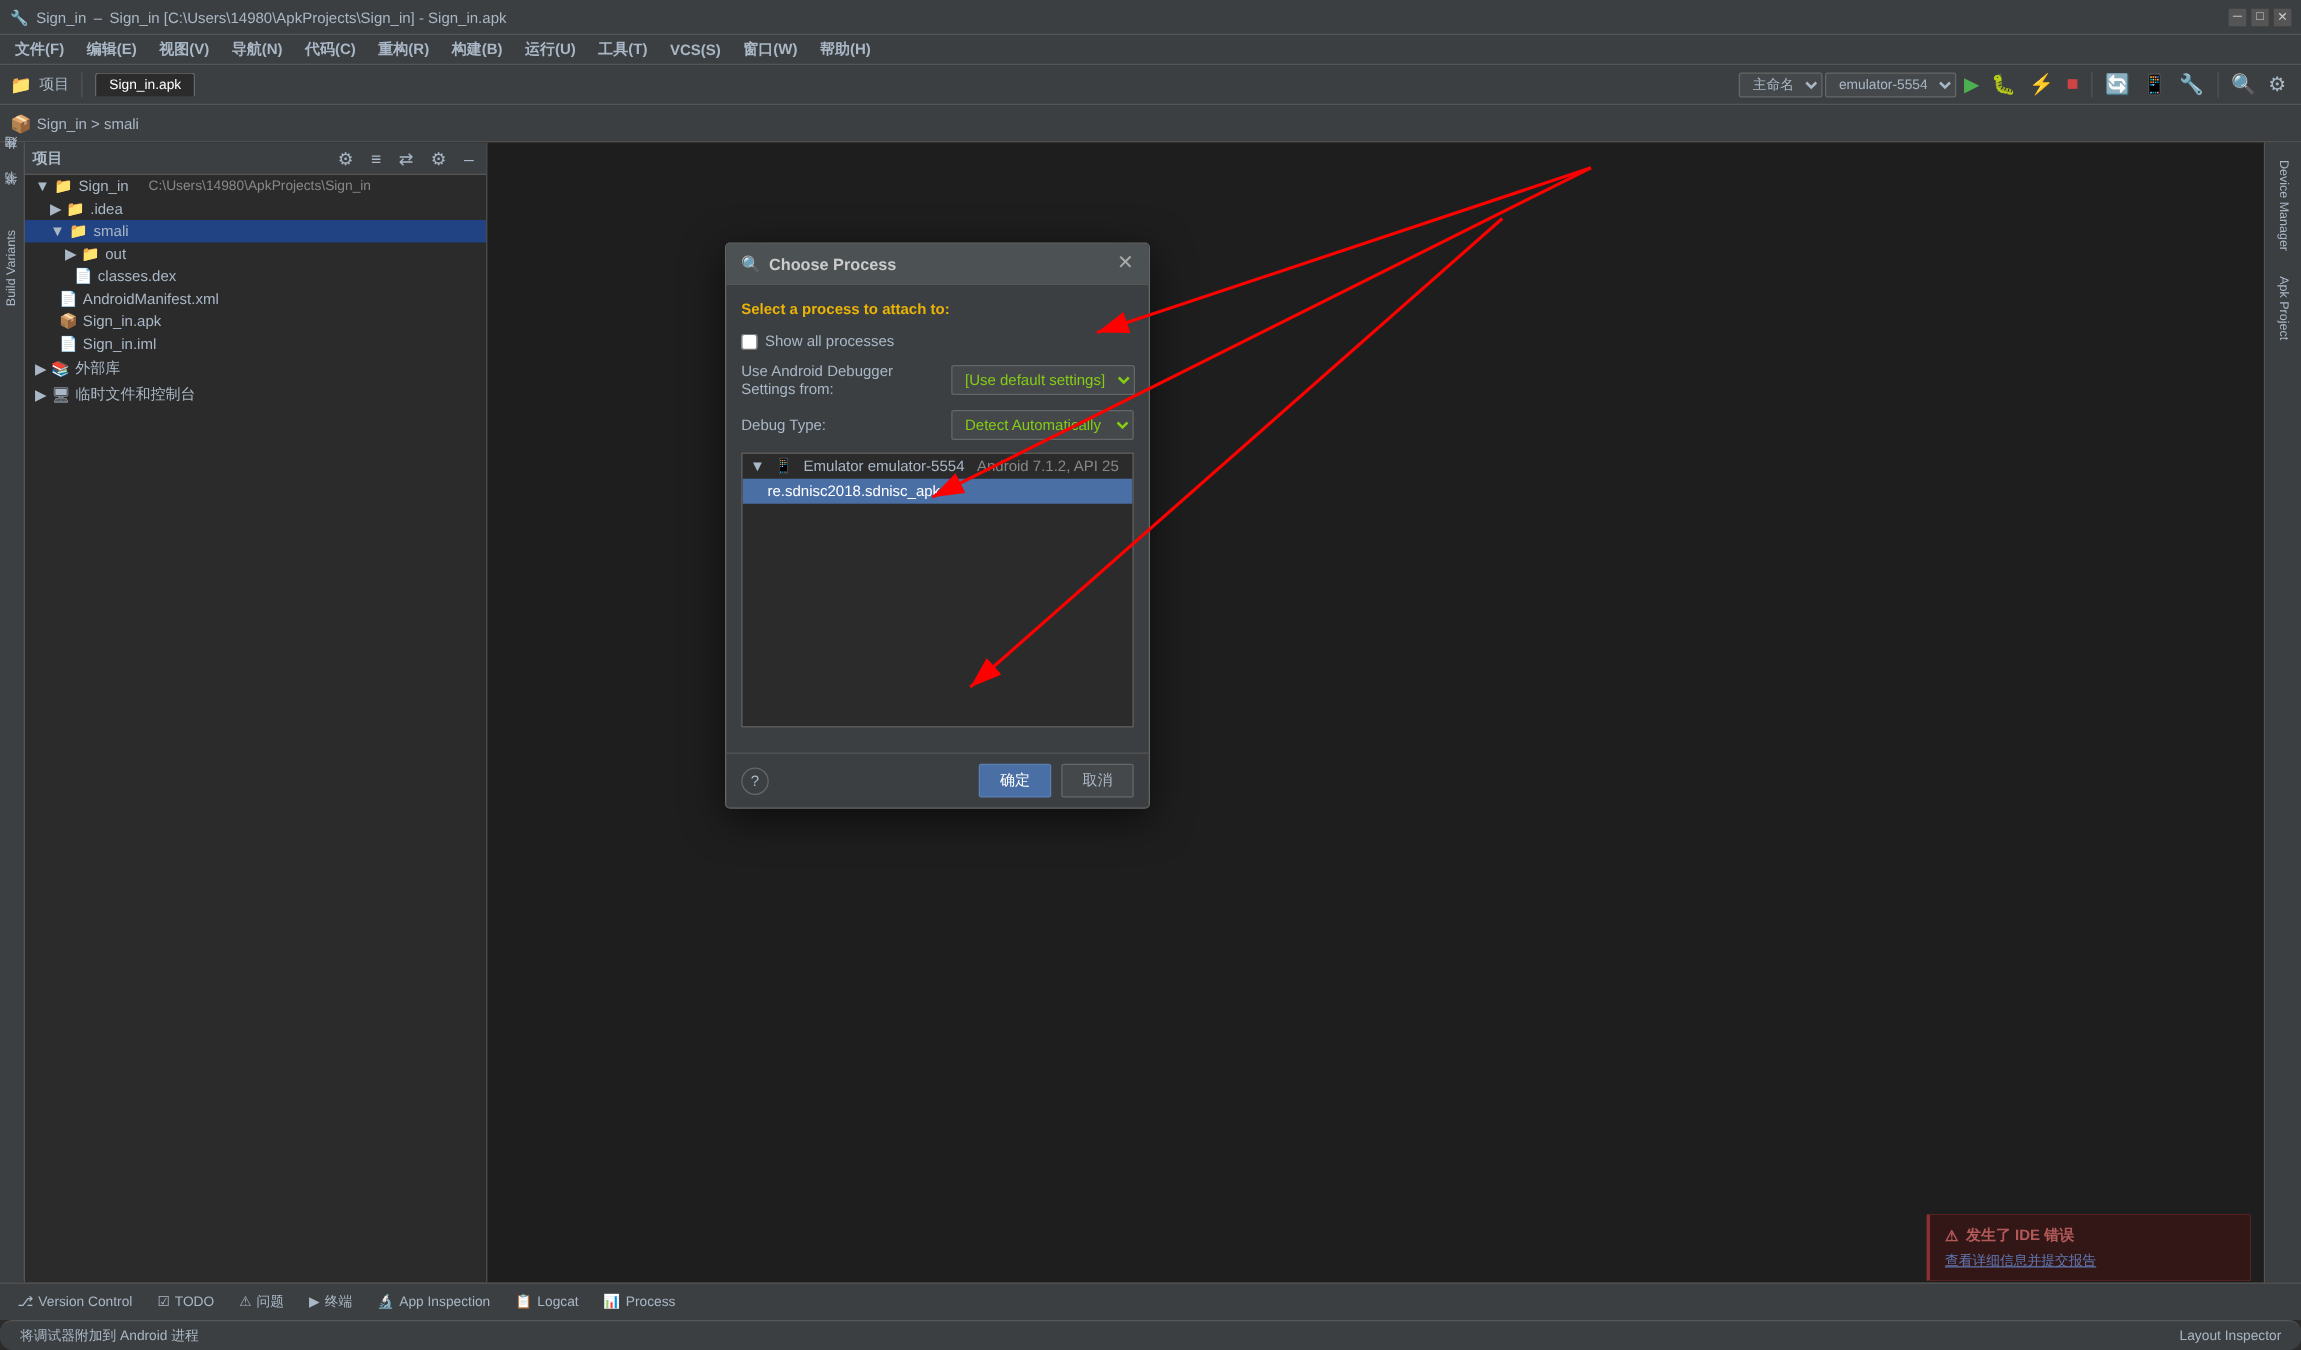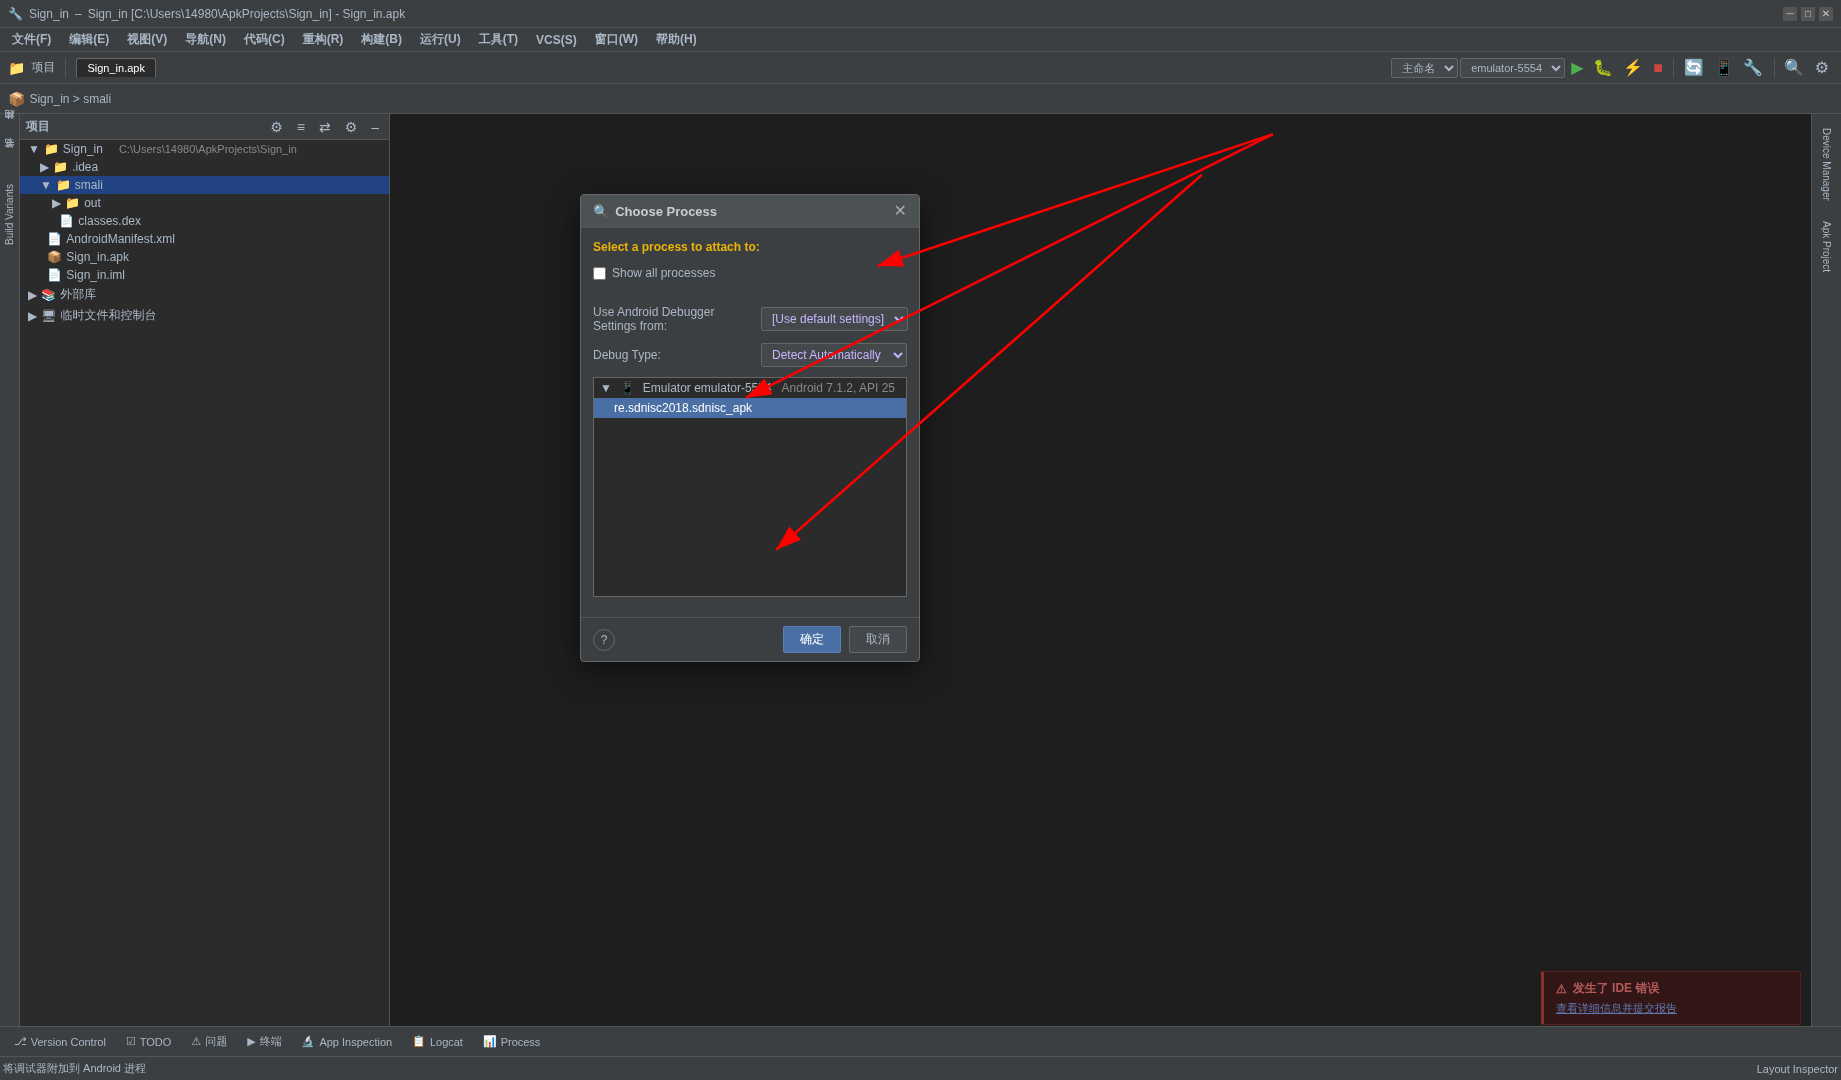--- a/index.html
+++ b/index.html
@@ -180,27 +180,28 @@
       padding: 6px 2px;
       white-space: nowrap;
     }
 
     
     .status-bar {
       background: #3c3f41;
       height: 24px;
       display: flex;
       align-items: center;
-      padding: 0 3px;
+      padding: 0 16px;
       border-top: 1px solid #555;
       gap: 12px;
       position: absolute;
       bottom: 0;
       left: 0;
       right: 0;
+      border-radius: 10px;
     }
     .status-item {
       font-size: 11px;
       color: #a9b7c6;
     }
 
     
     .bottom-panel {
       height: 30px;
       background: #3c3f41;
@@ -283,31 +284,31 @@
     }
     .dialog-label {
       font-size: 12px;
       color: #a9b7c6;
       min-width: 160px;
     }
     .dialog-select {
       flex: 1;
       background: #45484a;
       border: 1px solid #666;
-      color: #c4b5fd;
+      color: #84cc16;
       font-size: 12px;
       padding: 3px 6px;
       border-radius: 2px;
       cursor: pointer;
     }
     .dialog-checkbox-row {
       display: flex;
       align-items: center;
       gap: 6px;
-      margin-bottom: 25px;
+      margin-bottom: 10px;
     }
     .dialog-checkbox {
       width: 13px;
       height: 13px;
       cursor: pointer;
     }
 
     
     .process-list {
       border: 1px solid #666;

